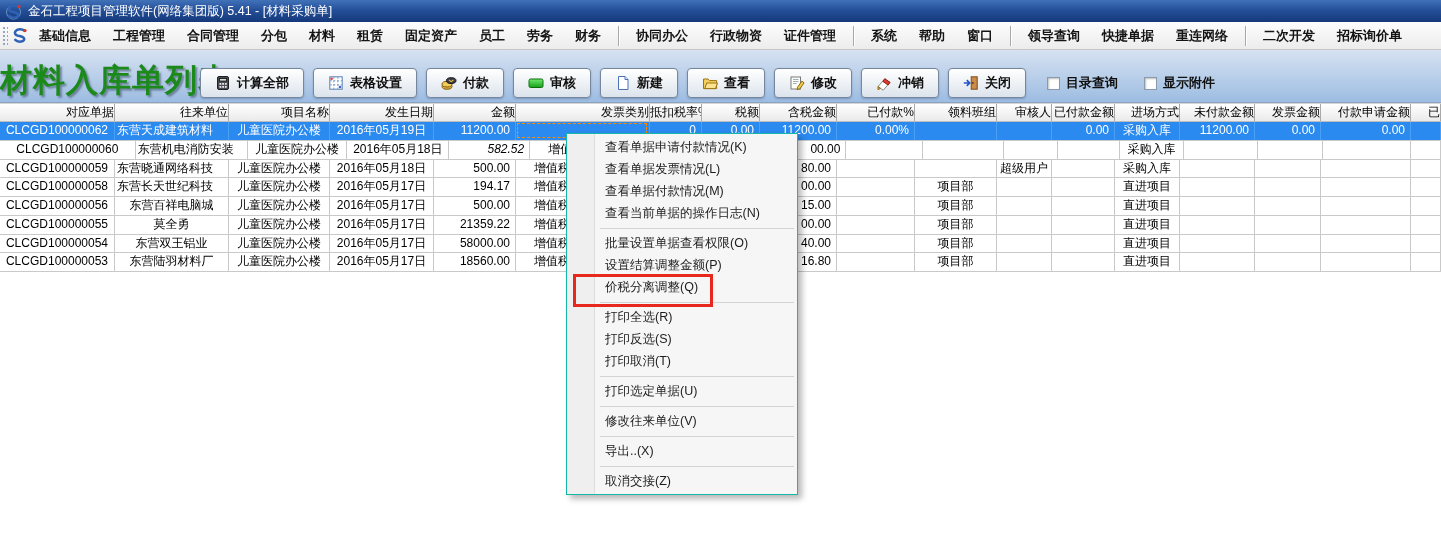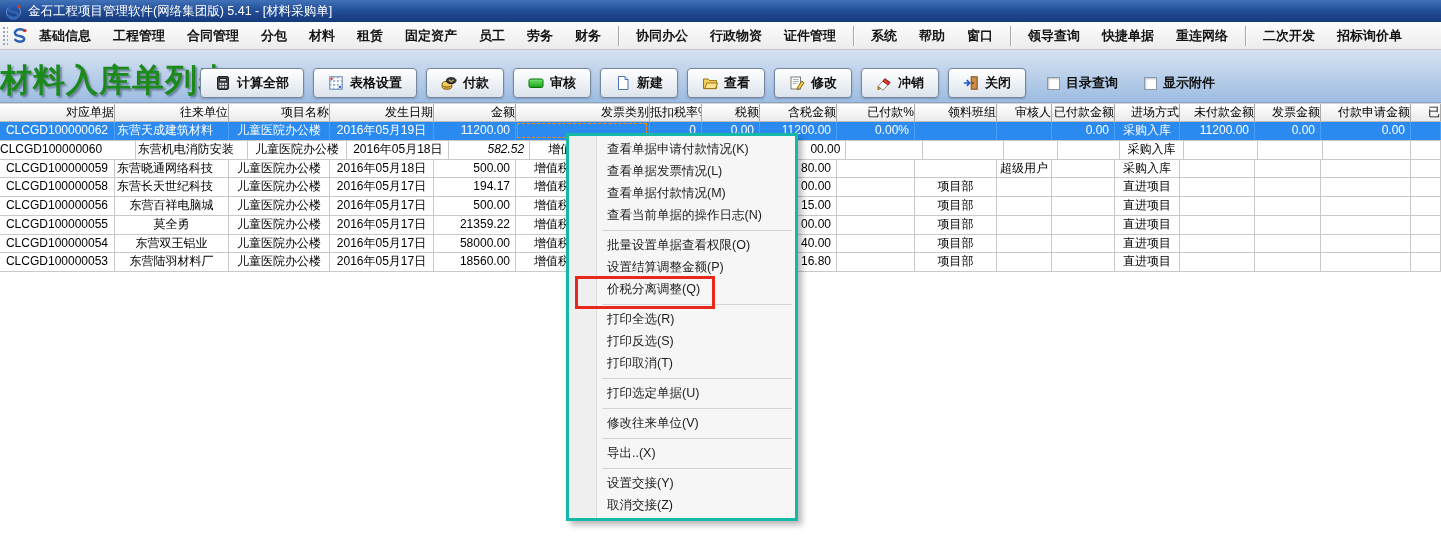--- a/index.html
+++ b/index.html
@@ -52,21 +52,21 @@
   .g-row{display:flex;height:17.75px;border-bottom:1px solid #c9c9c9;background:#fff;}
   .g-cell{box-sizing:border-box;border-right:1px solid #c9c9c9;line-height:17px;
     white-space:nowrap;overflow:hidden;position:relative;}
   .g-row.selected{background:#2a8af0;color:#fff;}
   .g-row.selected .g-cell{border-right-color:#4aa0f5;border-bottom-color:#2a8af0;}
   .focus-cell::after{content:"";position:absolute;left:1px;right:2px;top:1px;bottom:2px;
     border:1px dashed #ff8a00;}
 
   
   .ctx{position:absolute;left:566px;top:133px;width:232px;box-sizing:border-box;
-    background:#f6f6f6;border:3px solid #14b8a6;padding:2px 0;
+    background:#f6f6f6;border:1px solid #14b8a6;padding:2px 0;
     box-shadow:4px 4px 6px rgba(0,0,0,.28);z-index:50;}
   .ctx::before{content:"";position:absolute;left:0;top:0;bottom:0;width:27px;
     background:#efefef;border-right:1px solid #dcdcdc;}
   .ctx-item{position:relative;height:22px;line-height:22px;padding-left:38px;
     font-size:12.5px;color:#1c1c1c;white-space:nowrap;cursor:default;}
   .ctx-sep{height:1px;background:#d4d4d4;margin:4px 3px 3px 33px;}
   .red-box{position:absolute;left:6px;top:140px;width:134px;height:27px;
     border:3px solid #e8271d;z-index:60;pointer-events:none;}
 </style>
 </head>
@@ -274,21 +274,21 @@
         <span class="g-cell" style="width: 82px; text-align: center;"></span>
         <span class="g-cell" style="width: 55px; text-align: center;"></span>
         <span class="g-cell" style="width: 63px; text-align: right; padding-right: 5px;">0.00</span>
         <span class="g-cell" style="width: 65px; text-align: center;">采购入库</span>
         <span class="g-cell" style="width: 75px; text-align: right; padding-right: 5px;">11200.00</span>
         <span class="g-cell" style="width: 66px; text-align: right; padding-right: 5px;">0.00</span>
         <span class="g-cell" style="width: 90px; text-align: right; padding-right: 5px;">0.00</span>
         <span class="g-cell" style="width: 30px; text-align: left; padding-left: 4px;"></span>
       </div>
       <div class="g-row">
-        <span class="g-cell" style="width: 138px; ">CLCGD100000060</span>
+        <span class="g-cell" style="width: 138px; text-align: center;">CLCGD100000060</span>
         <span class="g-cell" style="width: 114px; text-align: left; padding-left: 2px;">东营机电消防安装</span>
         <span class="g-cell" style="width: 101px; text-align: center;">儿童医院办公楼</span>
         <span class="g-cell" style="width: 104px; text-align: center;">2016年05月18日</span>
         <span class="g-cell" style="width: 82px; text-align: right; padding-right: 5px; font-style: italic;">582.52</span>
         <span class="g-cell" style="width: 134px; text-align: left; padding-left: 18px;">增值税</span>
         <span class="g-cell" style="width: 52px; text-align: right; padding-right: 5px;"></span>
         <span class="g-cell" style="width: 58px; text-align: right; padding-right: 5px;"></span>
         <span class="g-cell" style="width: 77px; text-align: right; padding-right: 5px;">00.00</span>
         <span class="g-cell" style="width: 78px; text-align: right; padding-right: 5px;"></span>
         <span class="g-cell" style="width: 82px; text-align: center;"></span>
@@ -436,17 +436,16 @@
       <div class="ctx-item">打印全选(R)</div>
       <div class="ctx-item">打印反选(S)</div>
       <div class="ctx-item">打印取消(T)</div>
       <div class="ctx-sep"></div>
       <div class="ctx-item">打印选定单据(U)</div>
       <div class="ctx-sep"></div>
       <div class="ctx-item">修改往来单位(V)</div>
       <div class="ctx-sep"></div>
       <div class="ctx-item">导出..(X)</div>
       <div class="ctx-sep"></div>
-      <div class="ctx-item">设置交接(Y)</div>
       <div class="ctx-item">取消交接(Z)</div>
     </div>
 
 </div>
 
 </body></html>

